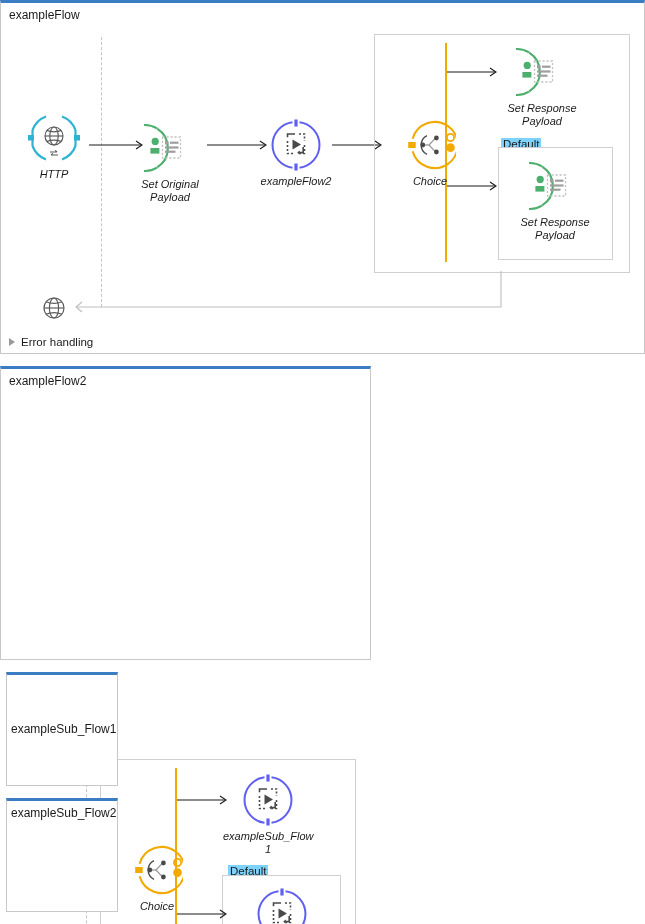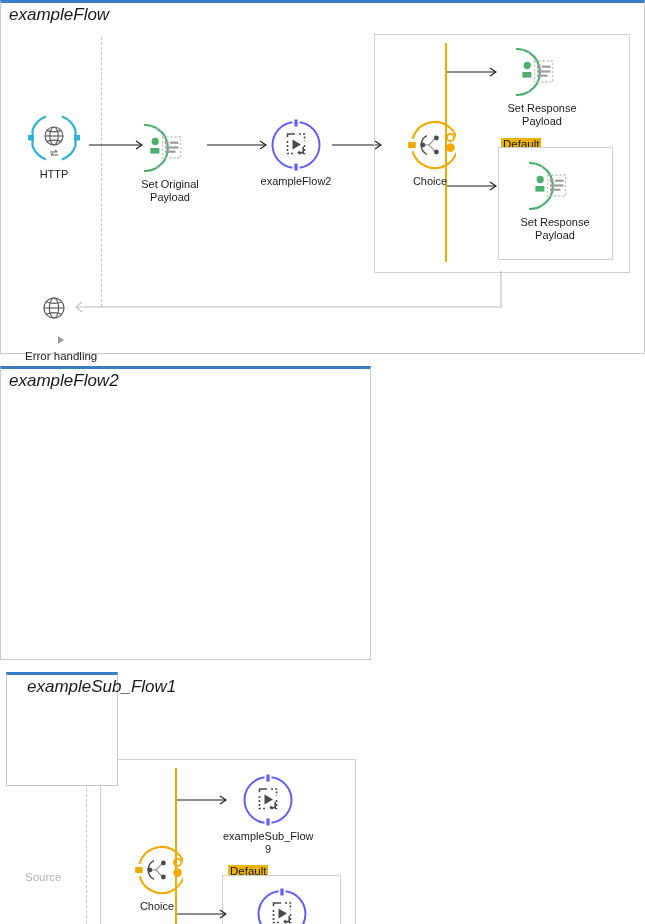--- a/index.html
+++ b/index.html
@@ -13,40 +13,40 @@
 
   
   .flow-panel{
     position:absolute;background:#fff;
     border:1px solid #c8c8c8;
     border-top:3px solid #3b7dc4;
     box-sizing:border-box;
   }
   .flow-title{
     position:absolute;left:8px;top:5px;
-    font-size:17px;color:#1a1a1a;line-height:14px;white-space:nowrap;font-style:italic;
+    font-size:12px;color:#1a1a1a;line-height:14px;white-space:nowrap;
   }
 
   
   .scope-box{position:absolute;border:1px solid #d0d0d0;box-sizing:border-box;background:transparent;}
   .default-box{position:absolute;border:1px solid #d0d0d0;box-sizing:border-box;background:#fff;}
-  .default-label{position:absolute;font-size:11.5px;color:#1a1a1a;background:#eab308;padding:0 2px;line-height:13px;white-space:nowrap;text-align:center;}
+  .default-label{position:absolute;font-size:11.5px;color:#1a1a1a;background:#7dd3fc;padding:0 2px;line-height:13px;white-space:nowrap;text-align:center;}
 
   .vline-dashed{position:absolute;border-left:1px dashed #c4c4c4;width:0;}
   .vline-orange{position:absolute;width:2px;background:#f2a900;}
 
   .source-label{position:absolute;font-size:11.5px;color:#b3b3b3;white-space:nowrap;}
 
   
   .err-row{position:absolute;display:flex;align-items:center;gap:6px;}
   .err-tri{width:0;height:0;border-left:6px solid #9a9a9a;border-top:4px solid transparent;border-bottom:4px solid transparent;}
   .err-text{font-size:11.5px;color:#1a1a1a;white-space:nowrap;}
 
   
-  .node{position:absolute;width:90px;text-align:center;}
+  .node{position:absolute;width:90px;text-align:center;font-style:italic;}
   .node .ring{position:relative;width:52px;height:52px;margin:0 auto;}
   .node .label{margin-top:4px;font-size:11px;line-height:12.5px;color:#1a1a1a;white-space:pre-line;}
   .node svg{display:block;}
 
   
   .arrow{position:absolute;height:10px;}
   .arrow svg{display:block;overflow:visible;}
 
   .globe-icon{position:absolute;}
 </style>
@@ -252,21 +252,21 @@
       </svg>
     </div>
 
     <div class="arrow" style="left:68px;top:268px;width:436px;height:42px;">
       <svg width="436" height="42" viewBox="0 0 436 42">
         <path d="M 432 0 L 432 36 L 8 36" fill="none" stroke="#bdbdbd" stroke-width="1.1"></path>
         <polyline points="13,31 7,36 13,41" fill="none" stroke="#bdbdbd" stroke-width="1.1"></polyline>
       </svg>
     </div>
 
-    <div class="err-row" style="left:24px;top:333px;flex-direction:column;">
+    <div class="err-row" style="left:8px;top:333px;">
       <span class="err-tri"></span>
       <span class="err-text">Error handling</span>
     </div>
   </div>
 
   <div class="flow-panel" style="left:0px;top:366px;width:371px;height:294px;">
 
     <div class="flow-title">exampleFlow2</div>
 
     <div class="source-label" style="left:24px;top:502px;">Source</div>
@@ -318,21 +318,21 @@
             <path d="M 34.5 26 L 34.5 34.5 L 30 34.5" stroke-dasharray="2 2"></path>
           </g>
           <polygon points="22.5,20.5 22.5,30.5 31,25.5" fill="#4a4a4a"></polygon>
           <g stroke="#4a4a4a" stroke-width="1.6" fill="none">
             <path d="M 33.2 28 L 33.2 33.6 L 27.8 33.6"></path>
             <polyline points="29.8,31.4 27.4,33.6 29.8,35.8" fill="#4a4a4a" stroke="none"></polyline>
           </g>
         </svg>
       </div>
       <div class="label">exampleSub_Flow
-9</div>
+1</div>
     </div>
 
     <div class="default-label" style="left:227px;top:496px;">Default</div>
     <div class="default-box" style="left:221px;top:506px;width:119px;height:113px;"></div>
 
     <div class="arrow" style="left:176px;top:540px;width:52px;">
       <svg width="52" height="10" viewBox="0 0 52 10">
         <line x1="0" y1="5" x2="48" y2="5" stroke="#1a1a1a" stroke-width="1.1"></line>
         <polyline points="43,1 49,5 43,9" fill="none" stroke="#1a1a1a" stroke-width="1.1"></polyline>
       </svg>
@@ -357,18 +357,22 @@
             <polyline points="29.8,31.4 27.4,33.6 29.8,35.8" fill="#4a4a4a" stroke="none"></polyline>
           </g>
         </svg>
       </div>
 
     </div>
 
   </div>
 
   <div class="flow-panel" style="left:6px;top:672px;width:112px;height:114px;">
-    <div class="flow-title" style="left:20px;">exampleSub_Flow1</div>
+    <div class="flow-title" style="left:4px;margin-top:42px;">exampleSub_Flow1</div>
 
   </div>
 
+  <div class="flow-panel" style="left:6px;top:798px;width:112px;height:114px;">
+    <div class="flow-title" style="left:4px;">exampleSub_Flow2</div>
+
+  </div>
 
 </div>
 
 </body></html>

